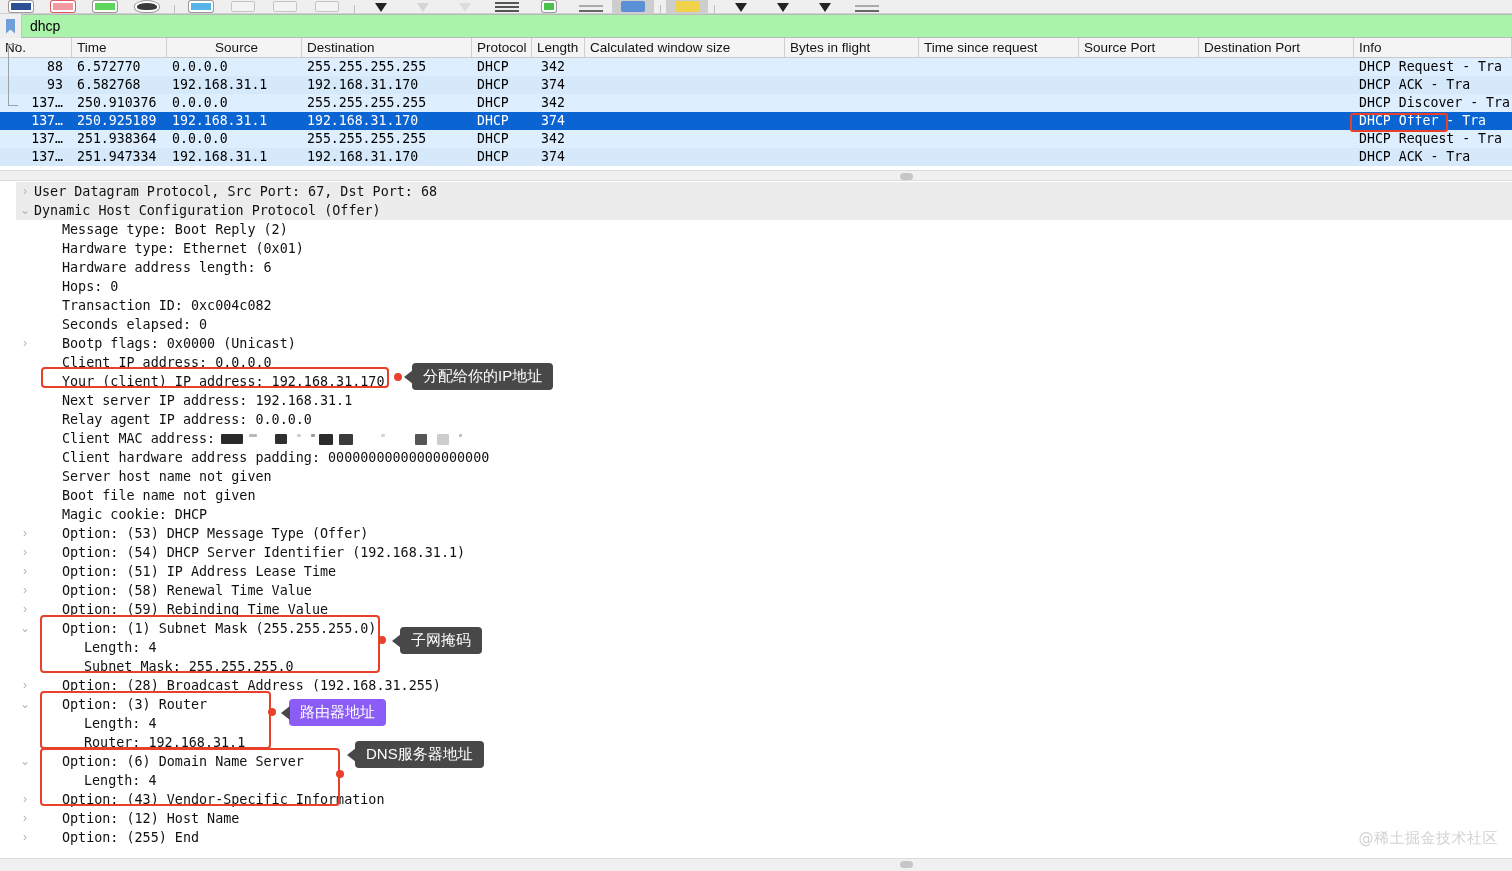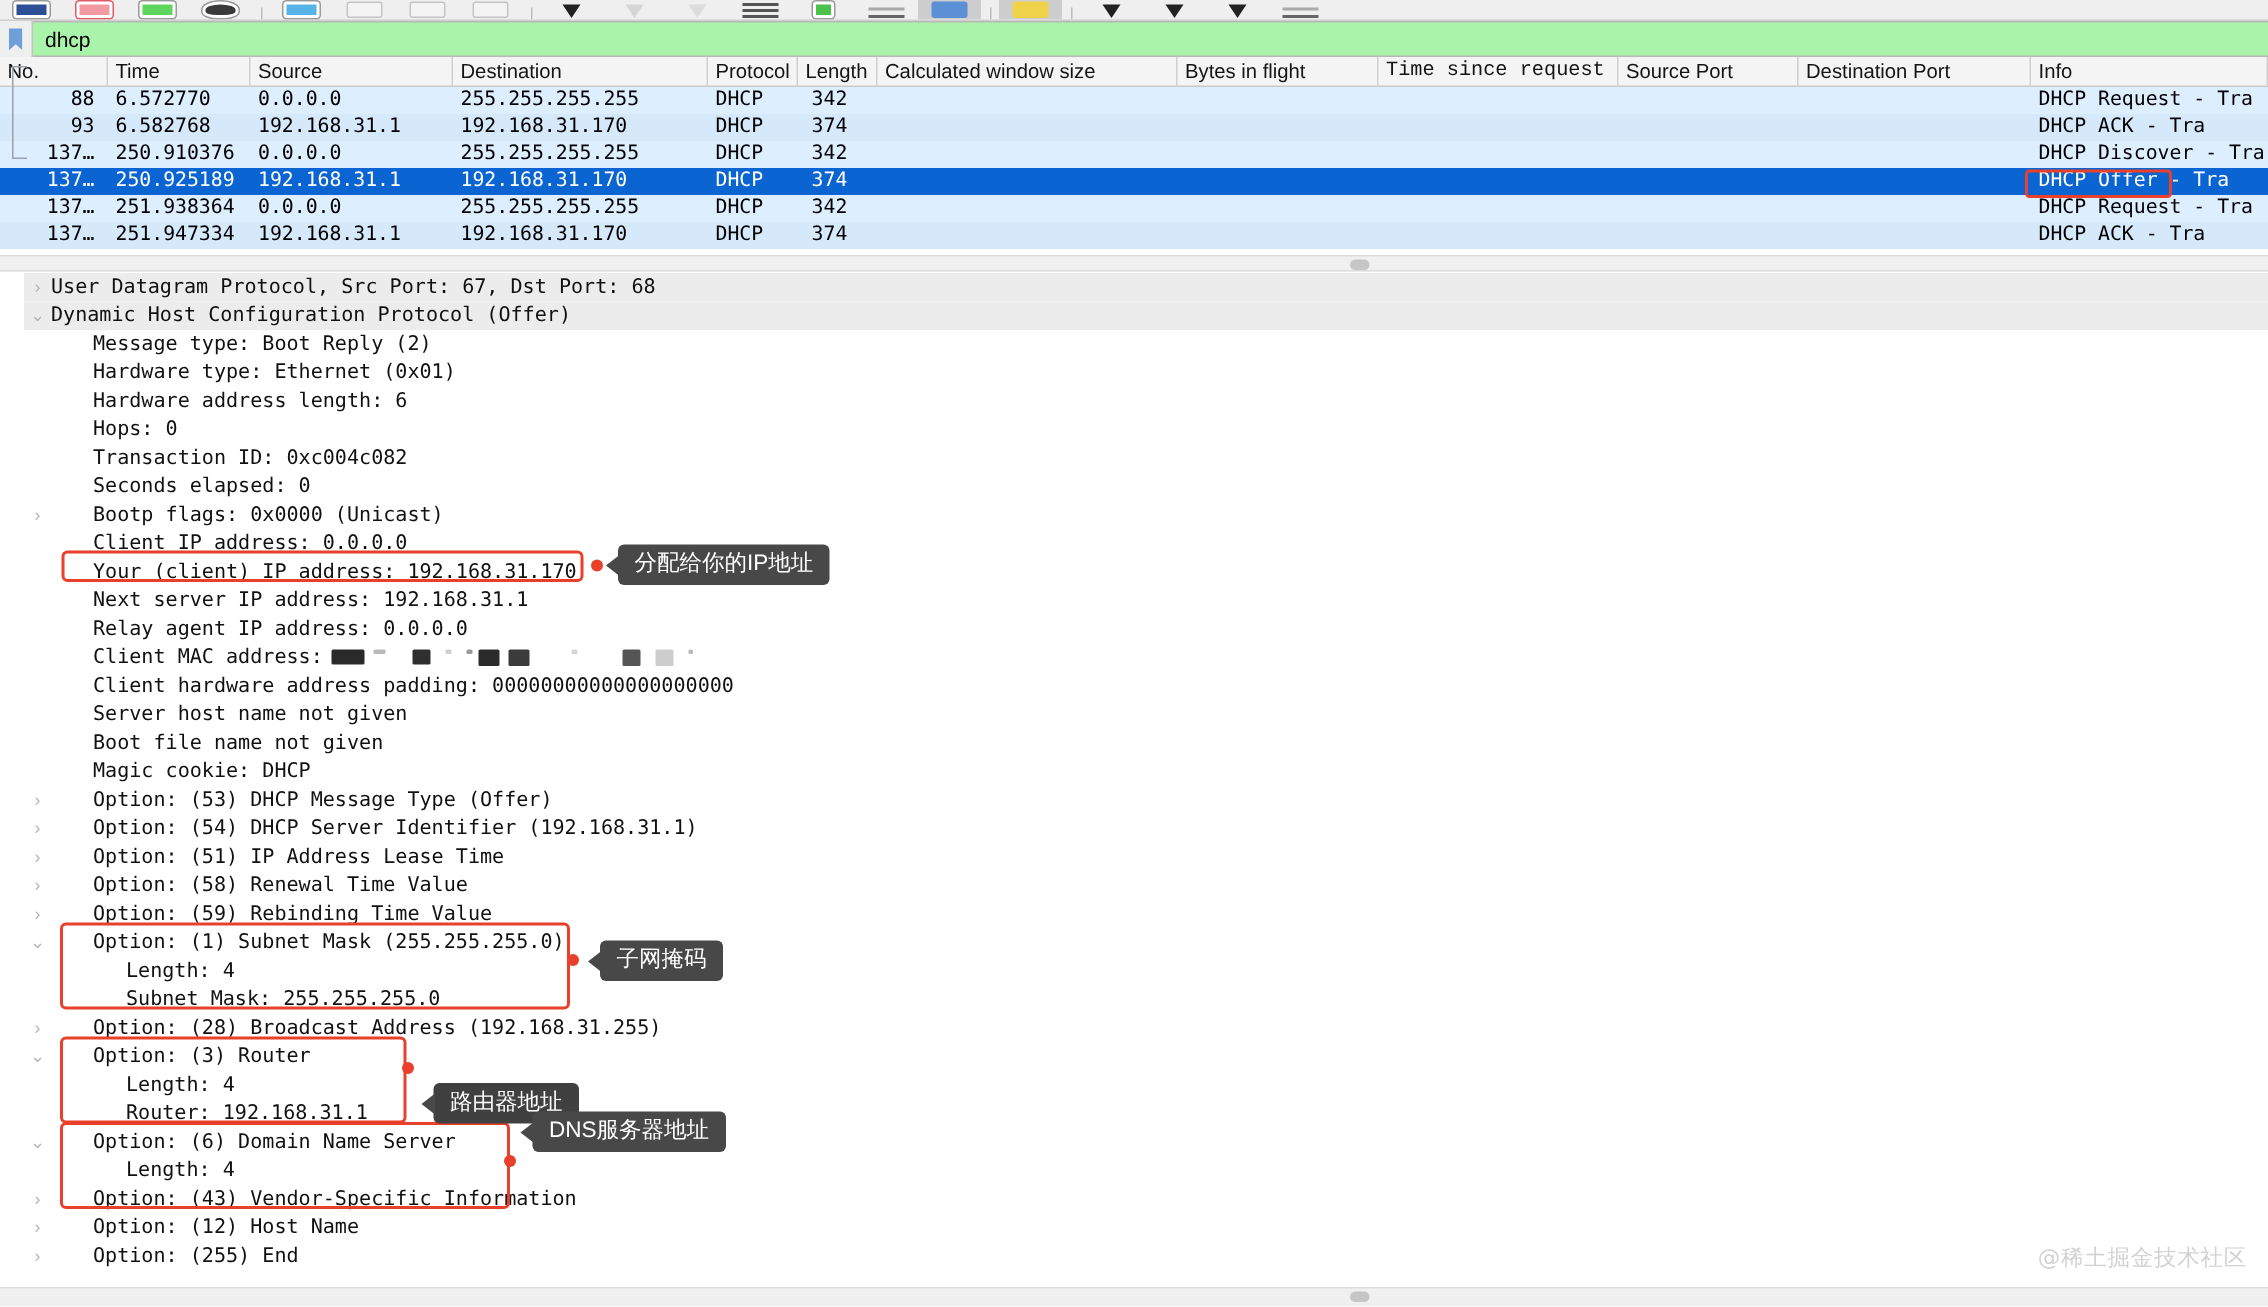--- a/index.html
+++ b/index.html
@@ -246,27 +246,27 @@
     <span class="filter-bookmark">
         <i class="bm"></i>
       </span>
     <input class="filter-input" type="text" value="dhcp" placeholder="Apply a display filter … &lt;Ctrl-/&gt;" style="">
   </div>
 
   <div class="pktlist">
     <div class="pl-header" id="pl-header">
         <div class="col" style="width: 72px;">No.</div>
         <div class="col" style="width: 95px;">Time</div>
-        <div class="col" style="width: 135px;">Source</div>
+        <div class="col" style="width: 135px; text-align: center;">Source</div>
         <div class="col" style="width: 170px;">Destination</div>
         <div class="col" style="width: 60px;">Protocol</div>
         <div class="col" style="width: 53px;">Length</div>
         <div class="col" style="width: 200px;">Calculated window size</div>
         <div class="col" style="width: 134px;">Bytes in flight</div>
-        <div class="col" style="width: 160px; font-family: Liberation Mono, monospace;">Time since request</div>
+        <div class="col" style="width: 160px;">Time since request</div>
         <div class="col" style="width: 120px;">Source Port</div>
         <div class="col" style="width: 155px;">Destination Port</div>
         <div class="col" style="width: 158px;">Info</div>
       </div>
     <div class="pl-rows" id="pl-rows">
         <div class="pl-row">
           <div class="cell num" style="width: 72px;">88</div>
           <div class="cell" style="width: 95px;">6.572770</div>
           <div class="cell" style="width: 135px;">0.0.0.0</div>
           <div class="cell" style="width: 170px;">255.255.255.255</div>
@@ -403,20 +403,20 @@
   <div id="annotation-layer">
       <div class="hlbox" style="left: 41px; top: 367px; width: 348px; height: 21px; border-color: rgb(232, 64, 42);"></div>
       <div class="hlbox" style="left: 40px; top: 615px; width: 340px; height: 58px; border-color: rgb(232, 64, 42);"></div>
       <div class="hlbox" style="left: 40px; top: 691px; width: 231px; height: 58px; border-color: rgb(232, 64, 42);"></div>
       <div class="hlbox" style="left: 40px; top: 748px; width: 300px; height: 58px; border-color: rgb(232, 64, 42);"></div>
       <div class="cdot" style="left: 394px; top: 373px; background: rgb(232, 64, 42);"></div>
       <div class="callout" style="left: 412px; top: 363px; background: rgb(72, 72, 72);">分配给你的IP地址</div>
       <div class="cdot" style="left: 378px; top: 636px; background: rgb(232, 64, 42);"></div>
       <div class="callout" style="left: 400px; top: 627px; background: rgb(72, 72, 72);">子网掩码</div>
       <div class="cdot" style="left: 268px; top: 708px; background: rgb(232, 64, 42);"></div>
-      <div class="callout" style="left: 289px; top: 722px; background: #404040;">路由器地址</div>
+      <div class="callout" style="left: 289px; top: 699px; background: #8b5cf6;">路由器地址</div>
       <div class="cdot" style="left: 336px; top: 770px; background: rgb(232, 64, 42);"></div>
       <div class="callout" style="left: 355px; top: 741px; background: rgb(72, 72, 72);">DNS服务器地址</div>
     </div>
 
   <div class="watermark">@稀土掘金技术社区</div>
 
 </div>
 
 </body></html>

